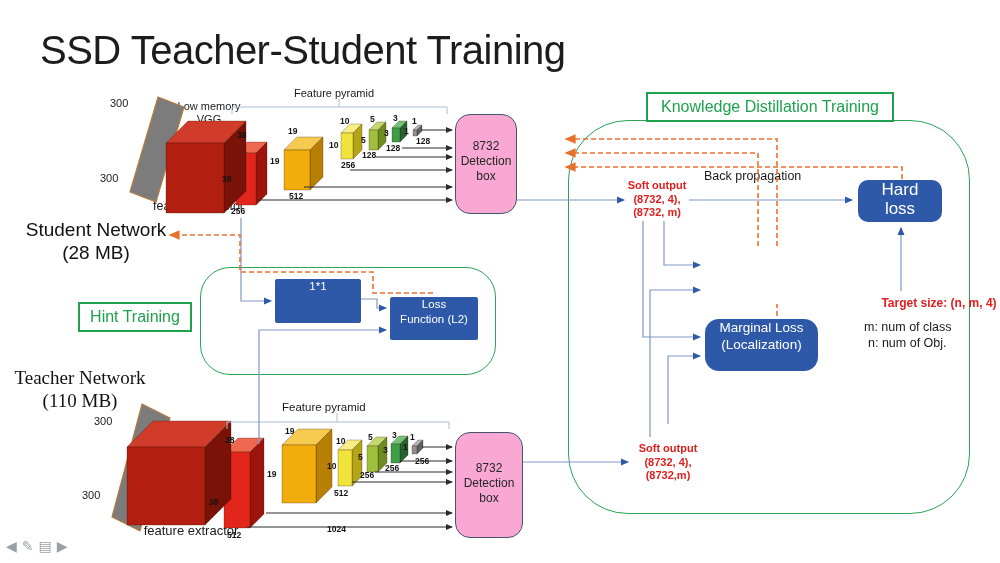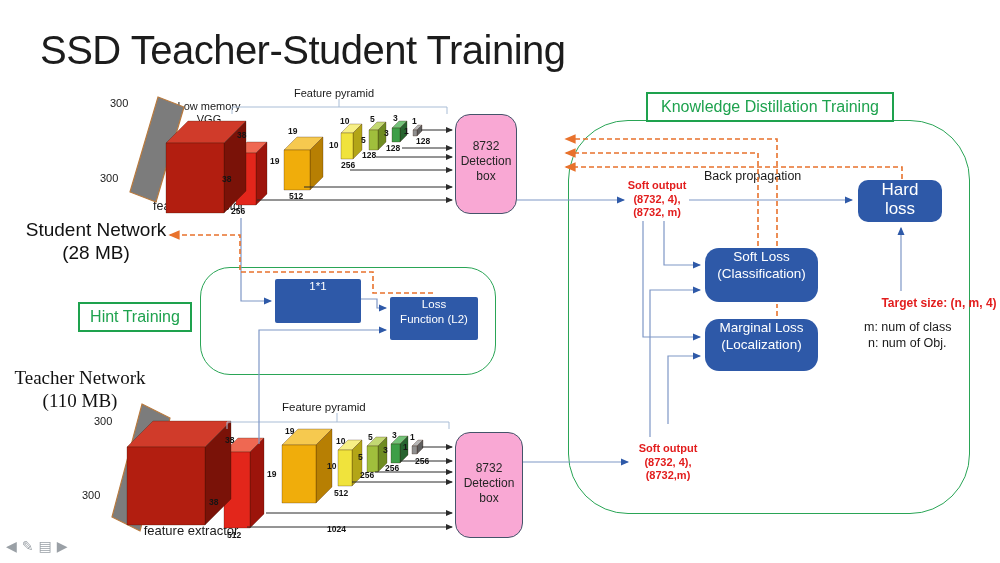--- a/index.html
+++ b/index.html
@@ -84,24 +84,20 @@
   <div class="abs greenbox ctr" style="left:78px;top:302px;width:110px;height:26px;font-size:16px;line-height:26px;">Hint Training</div>
 
   <div class="abs bluebox" style="left:275px;top:279px;width:86px;height:44px;border-radius:2px;font-size:11.5px;line-height:14px;gap:40px;">
     <div>1*1</div>
     <div>Convolution</div>
     <div>Relu</div>
   </div>
   <div class="abs bluebox" style="left:390px;top:297px;width:88px;height:43px;border-radius:2px;font-size:11.5px;line-height:15px;">
     <div>Loss</div>
     <div>Function (L2)</div>
-  </div>
-  <div class="abs bluebox" style="left:705px;top:248px;width:113px;height:54px;border-radius:14px;font-size:13.5px;line-height:17px;">
-    <div>Soft Loss</div>
-    <div>(Classification)</div>
   </div>
   <div class="abs bluebox" style="left:705px;top:319px;width:113px;height:52px;border-radius:14px;font-size:13.5px;line-height:17px;">
     <div>Marginal Loss</div>
     <div>(Localization)</div>
   </div>
   <div class="abs bluebox" style="left:858px;top:180px;width:84px;height:42px;border-radius:10px;font-size:17px;line-height:19px;">
     <div>Hard</div>
     <div>loss</div>
   </div>
 

